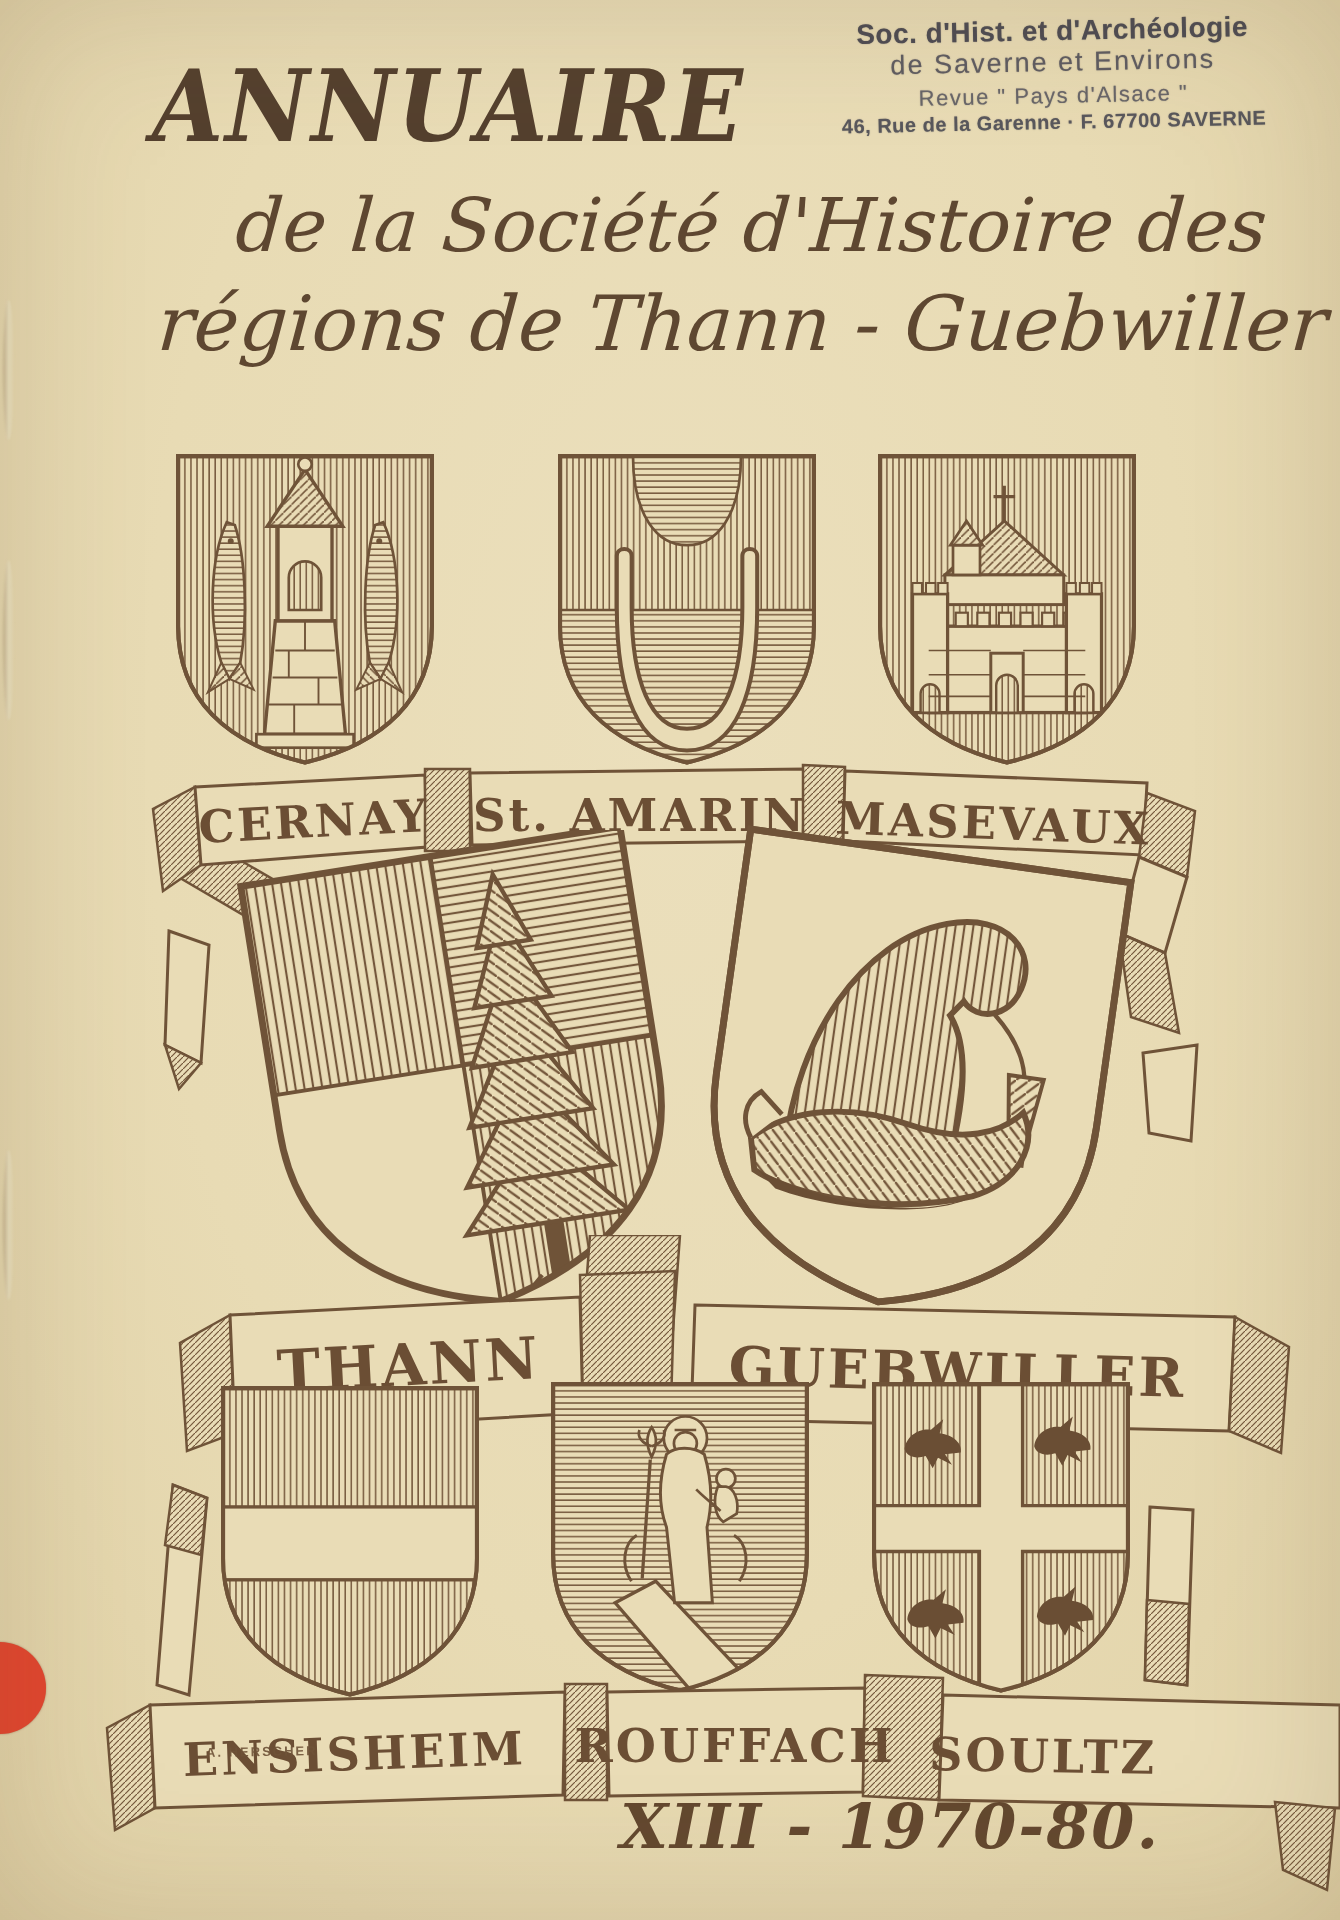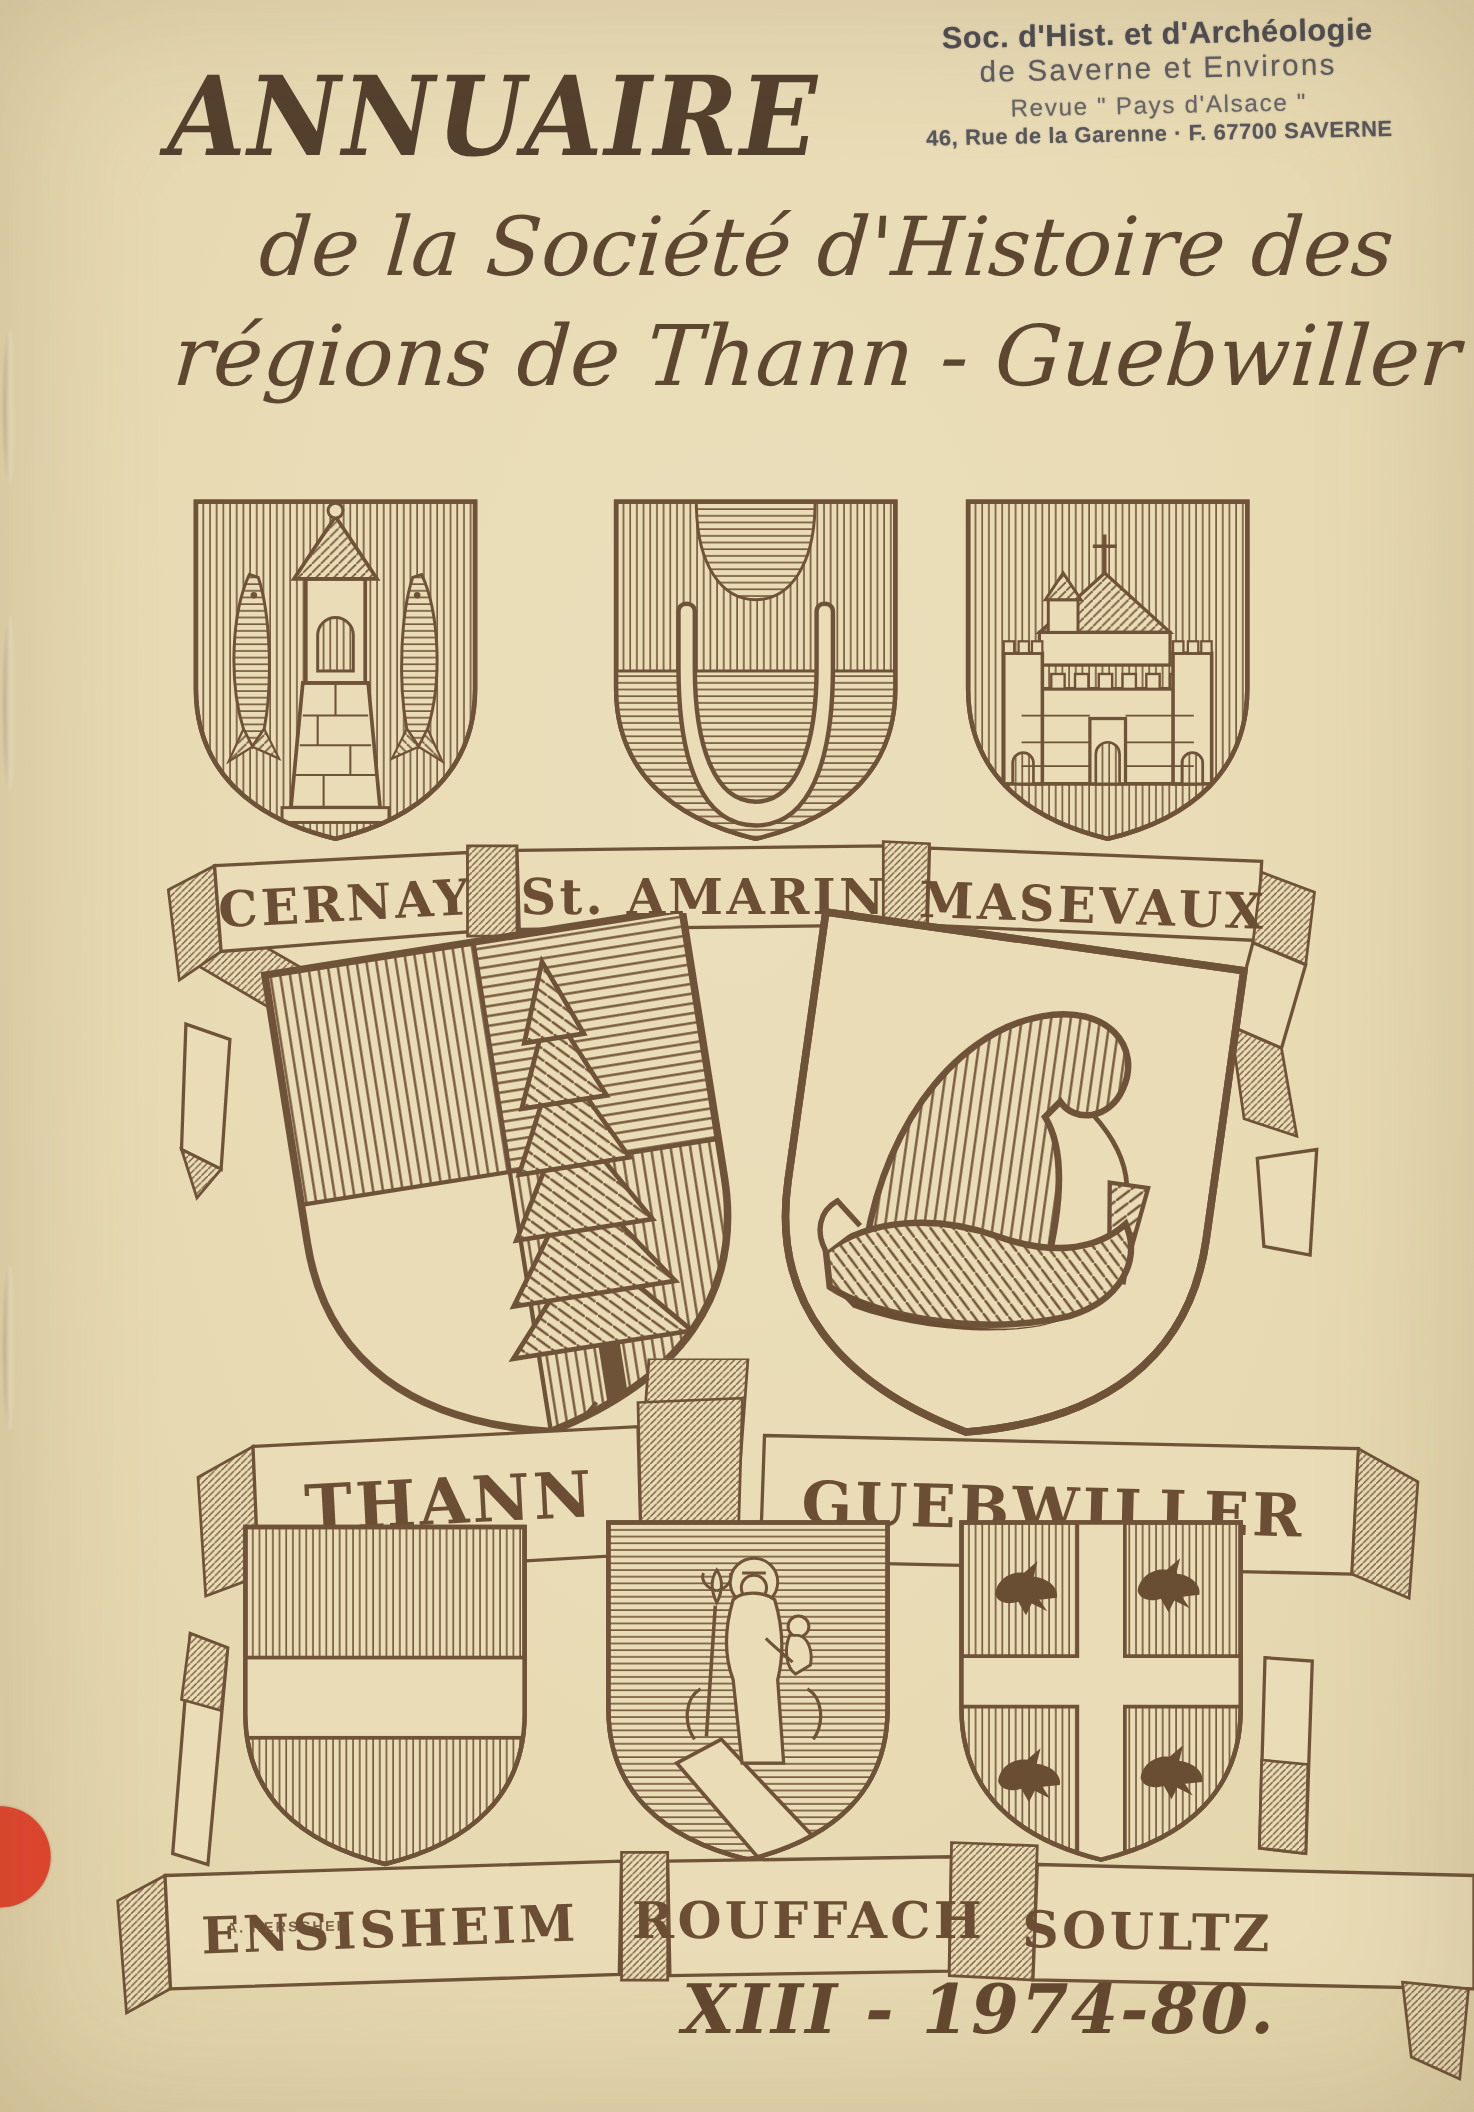--- a/index.html
+++ b/index.html
@@ -290,13 +290,13 @@
   <polygon class="band" points="512,222 770,218 768,322 514,326"></polygon>
   <polygon class="fold" fill="url(#dh)" points="770,205 848,208 844,330 768,326"></polygon>
   <polygon class="band" points="848,225 1245,235 1245,338 844,330"></polygon>
   <polygon class="fold" fill="url(#dh)" points="1180,332 1240,338 1232,420 1188,400"></polygon>
   <text class="btext" x="260" y="300" font-size="46" text-anchor="middle" transform="rotate(-2 260 300)">ENSISHEIM</text>
   <text class="btext" x="640" y="292" font-size="46" text-anchor="middle">ROUFFACH</text>
   <text class="btext" x="948" y="302" font-size="46" text-anchor="middle" transform="rotate(1 948 302)">SOULTZ</text>
 </svg>
 
 <div class="abs signature">A. HERSCHER</div>
-<div class="abs edition">XIII - 1974-80.</div>
+<div class="abs edition">XIII - 1970-80.</div>
 
 </body></html>

